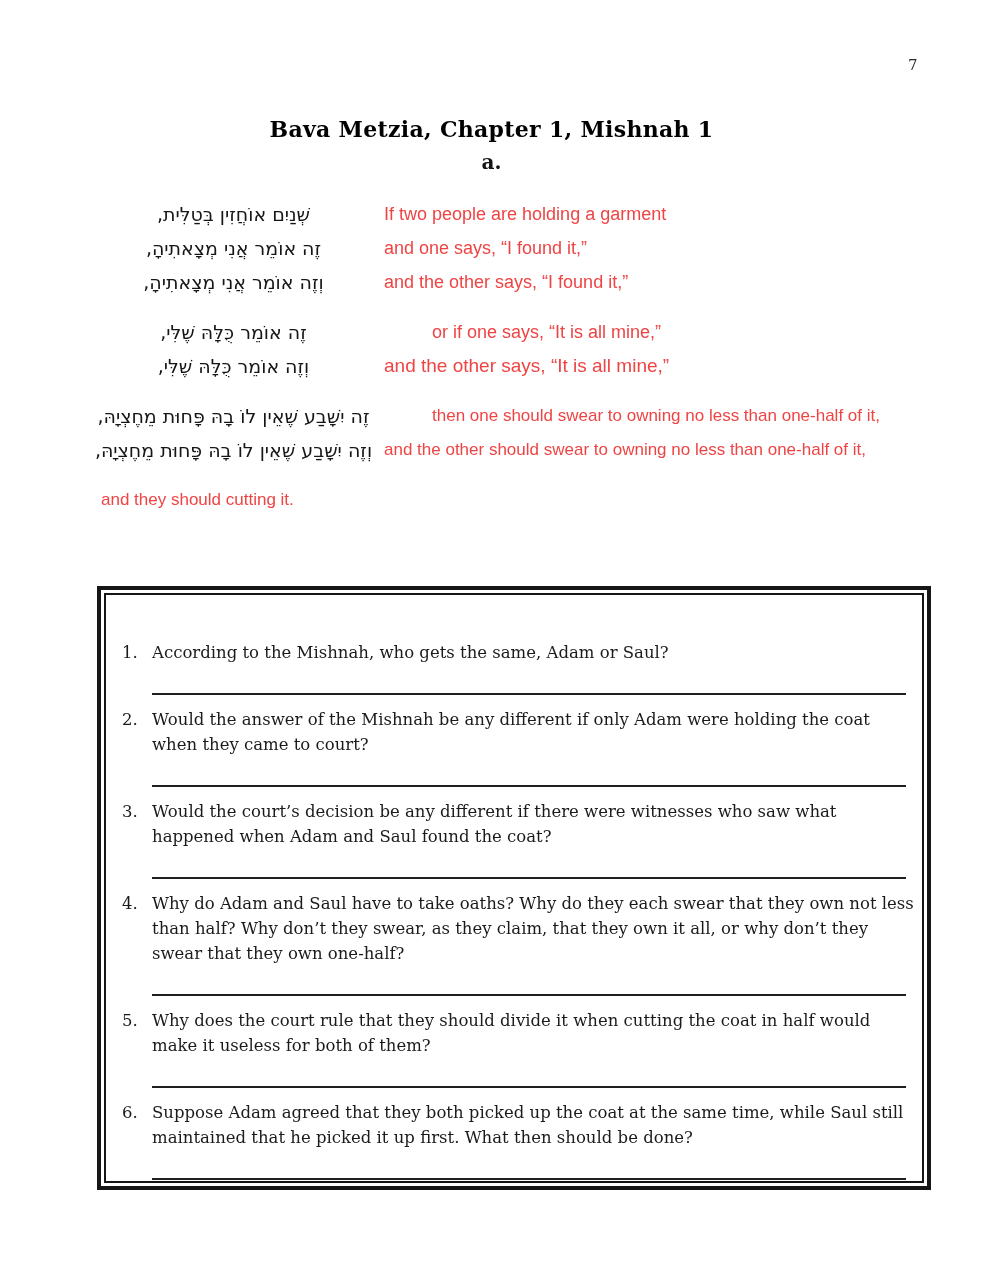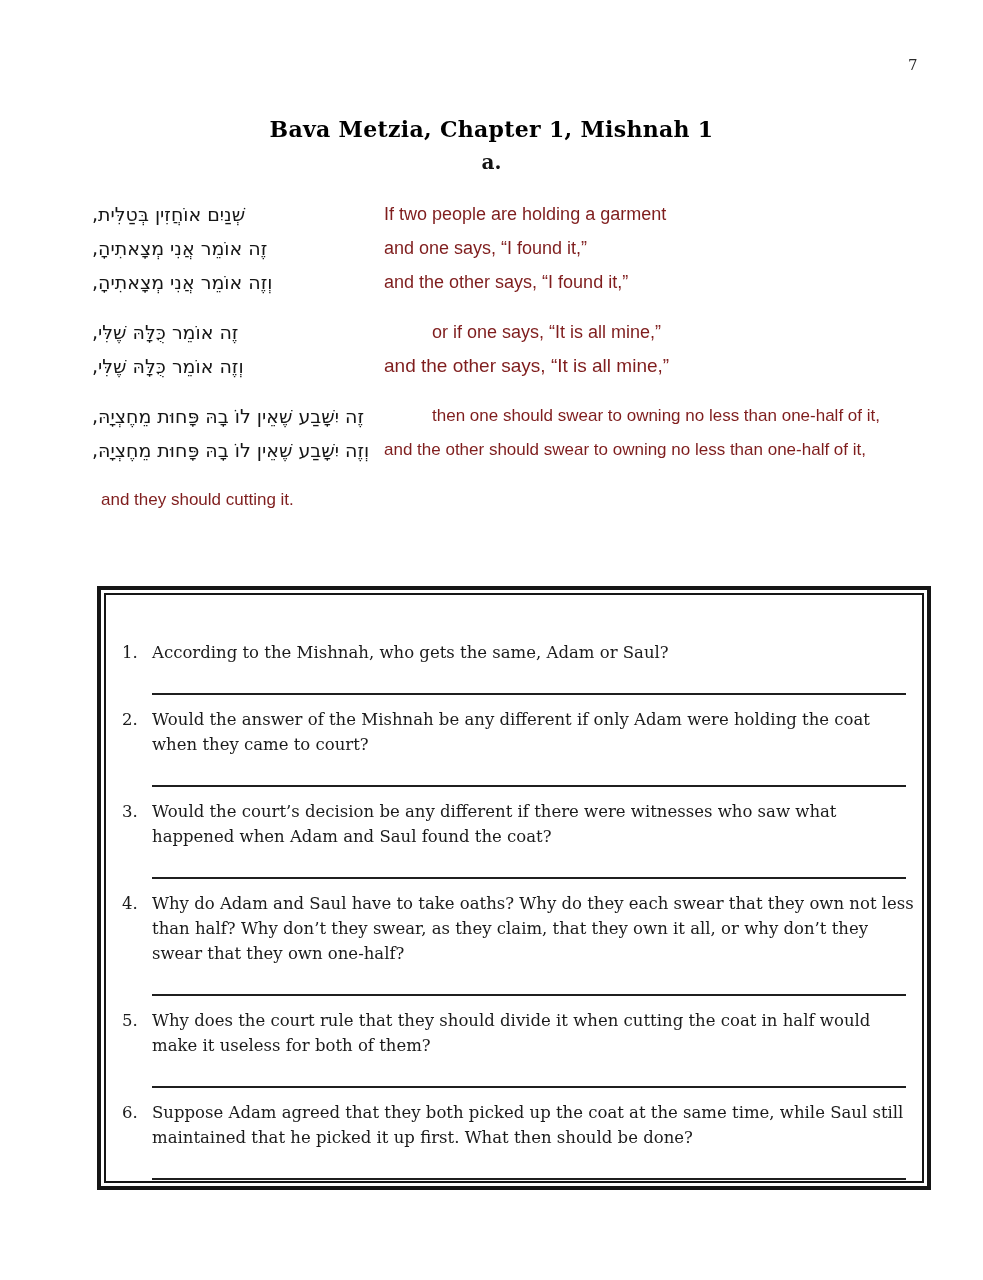--- a/index.html
+++ b/index.html
@@ -51,32 +51,32 @@
   }
   .m-row {
     display: grid;
     grid-template-columns: 283px 1fr;
     align-items: center;
     height: 34px;
   }
   .m-row.gap { margin-top: 16px; gap: 48px; }
   .heb {
     direction: rtl;
-    text-align: left;
+    text-align: center;
     font-family: "DejaVu Sans", sans-serif;
     font-size: 19px;
     white-space: nowrap;
     color: #161616;
   }
   .eng {
     padding-left: 9px;
     font-family: "Liberation Sans", sans-serif;
     font-size: 18px;
     white-space: nowrap;
-    color: #7f1d1d;
+    color: #ef4444;
   }
   .m-row.small .eng { font-size: 19px; }
   .m-row.mid .eng { font-size: 17px; }
   .qbox {
     position: absolute;
     top: 586px;
     left: 97px;
     width: 834px;
     height: 604px;
     box-sizing: border-box;

